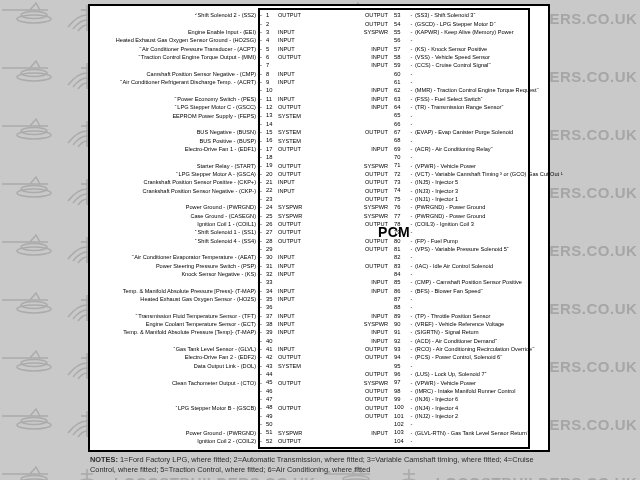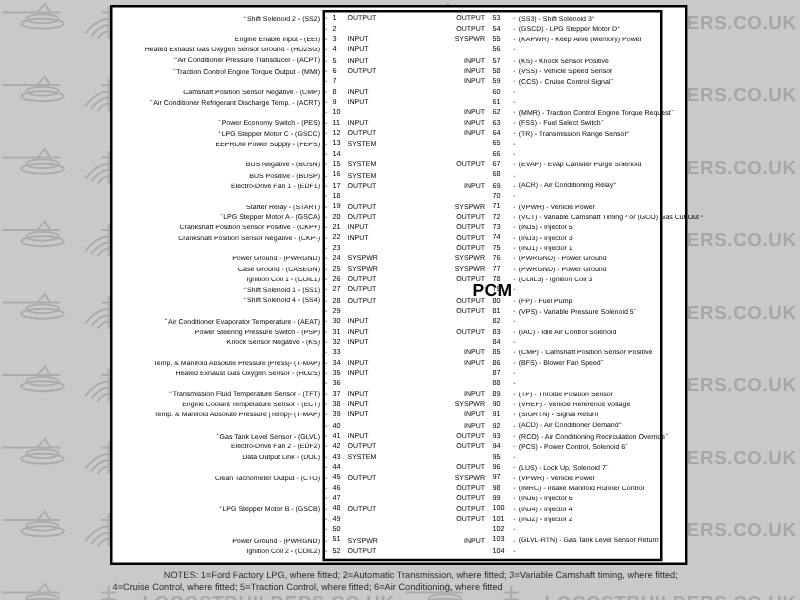--- a/index.html
+++ b/index.html
@@ -161,21 +161,21 @@
   
   #notes-block {
     position: absolute;
     left: 90px; top: 455px;
     width: 470px;
     font-size: 7.4px;
     color: #2b2b2b;
     line-height: 1.32;
     z-index: 2;
   }
-  #notes-label { font-weight: normal; margin-left: 41px; }
+  #notes-label { font-weight: bold; }
 </style>
 </head>
 <body>
 
 <div id="watermark-layer">
     <div class="wm-row" style="top: -12px;">
       <div class="wm-unit">
         <span class="wm-logo" style="width: 60px;">
           <svg viewBox="0 0 60 26" width="60" height="26" aria-hidden="true">
       <g stroke="#a6a6a6" stroke-width="1.5" fill="none">

